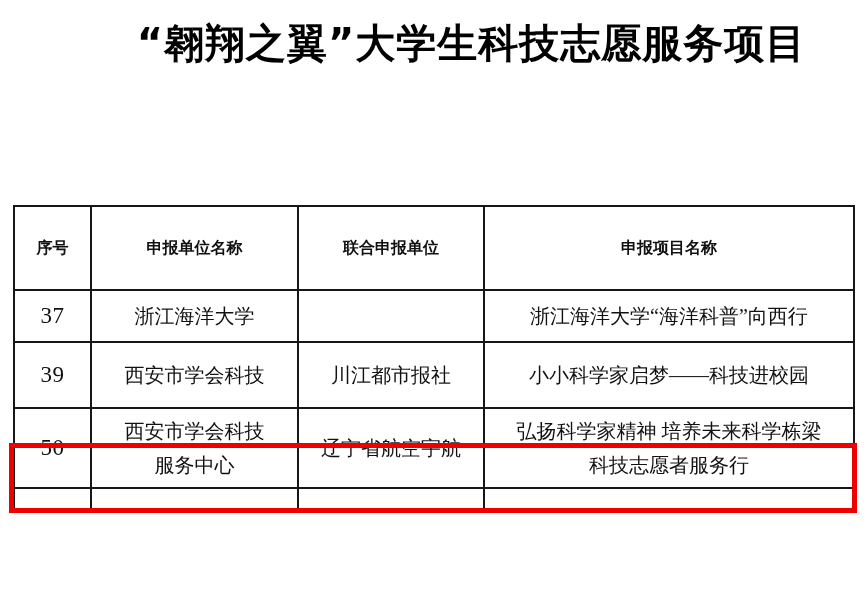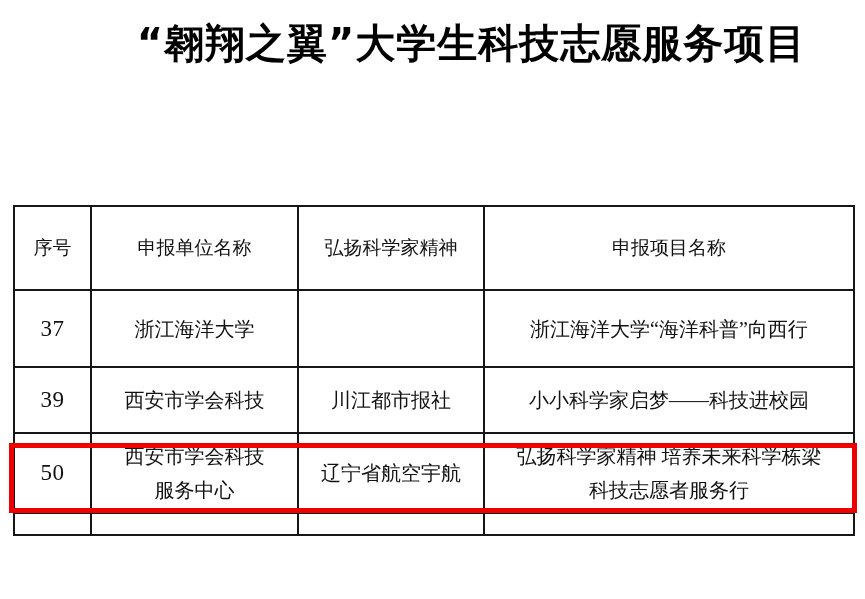--- a/index.html
+++ b/index.html
@@ -41,30 +41,30 @@
     border: 2px solid #161616;
     text-align: center;
     vertical-align: middle;
     padding: 2px 6px;
     font-size: 20px;
     line-height: 34px;
     white-space: pre-line;
     overflow: hidden;
   }
   .doc-table th {
-    font-weight: normal;
-    font-size: 19px;
+    font-weight: bold;
+    font-size: 16px;
     margin-left: 32px;
   }
   .doc-table td.num-cell {
     font-size: 23px;
     letter-spacing: 0.5px;
   }
   tr.header-row   { height: 84px; }
-  tr.row-0        { height: 77px; }
+  tr.row-0        { height: 52px; }
   tr.row-1        { height: 86px; }
   tr.row-2        { height: 66px; padding-left: 32px; }
   tr.row-3        { height: 80px; }
   tr.partial-row  { height: 22px; }
   .highlight-box {
     position: absolute;
     left: 9px;
     top: 443px;
     width: 848px;
     height: 70px;
@@ -85,21 +85,21 @@
   <colgroup>
     <col style="width:77px">
     <col style="width:207px">
     <col style="width:186px">
     <col style="width:370px">
   </colgroup>
   <tbody>
       <tr class="header-row">
     <th>序号</th>
     <th>申报单位名称</th>
-    <th>弘扬科学家精神</th>
+    <th>联合申报单位</th>
     <th>申报项目名称</th>
   </tr>
   <tr class="row-0">
     <td class="num-cell">37</td>
     <td>浙江海洋大学</td>
     <td></td>
     <td>浙江海洋大学“海洋科普”向西行</td>
   </tr>
   <tr class="row-2">
     <td class="num-cell">39</td>

